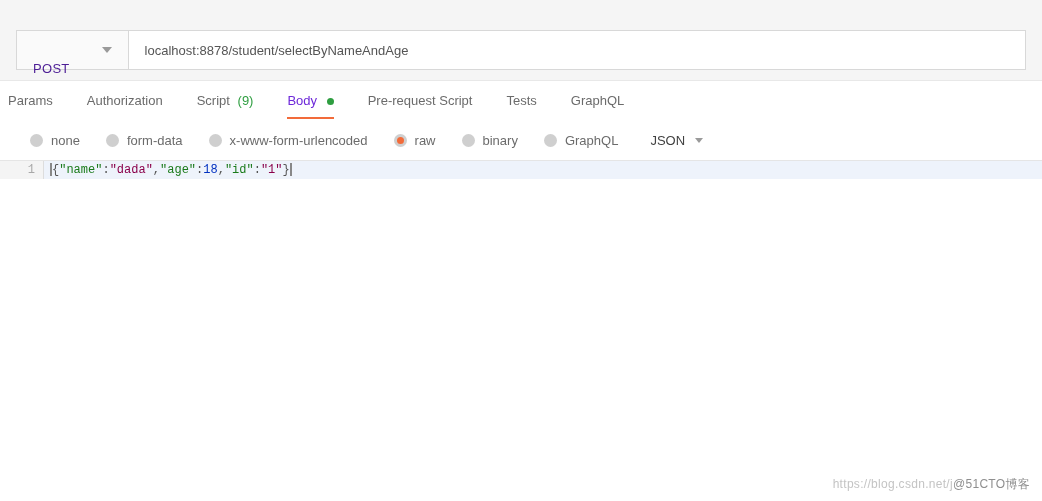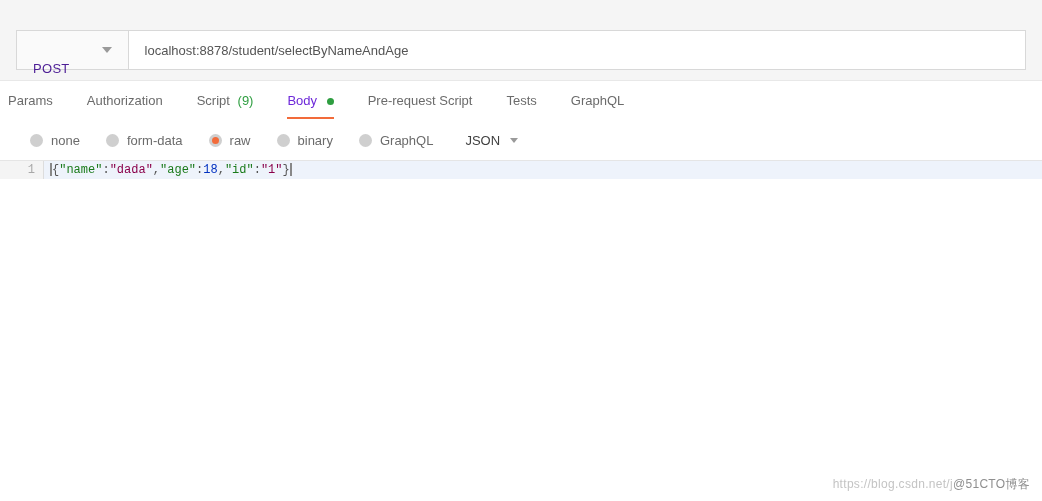--- a/index.html
+++ b/index.html
@@ -200,20 +200,24 @@
 
 <div class="body-type-row">
   <div class="radio">
     <span class="circle"></span>
     <span>none</span>
   </div>
   <div class="radio">
     <span class="circle"></span>
     <span>form-data</span>
   </div>
+  <div class="radio">
+    <span class="circle"></span>
+    <span>x-www-form-urlencoded</span>
+  </div>
   <div class="radio selected">
     <span class="circle"></span>
     <span>raw</span>
   </div>
   <div class="radio">
     <span class="circle"></span>
     <span>binary</span>
   </div>
   <div class="radio">
     <span class="circle"></span>

